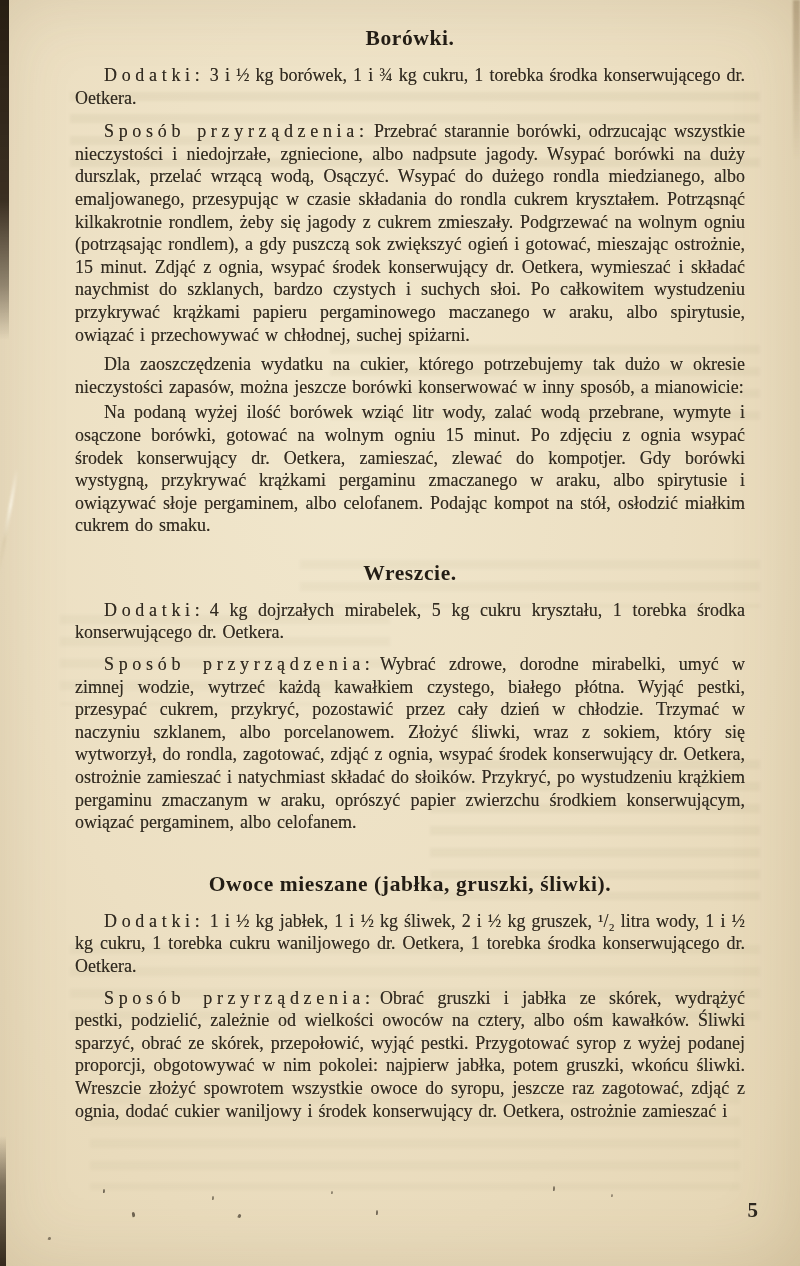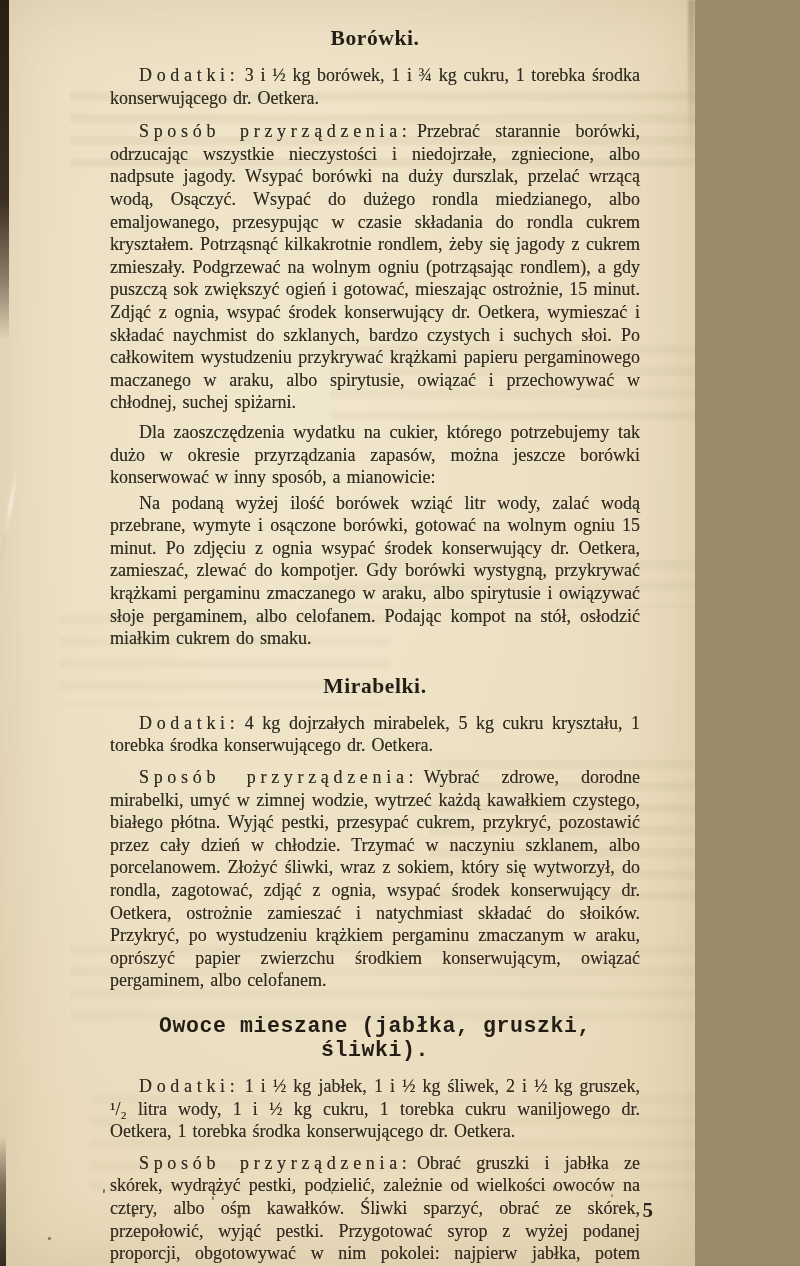--- a/index.html
+++ b/index.html
@@ -2,28 +2,27 @@
 <html lang="pl"><head>
 <meta charset="utf-8">
 <style>
   html, body {
     margin: 0;
     padding: 0;
     background: #9a8a6a;
   }
   .page {
     position: relative;
-    width: 660px;
+    width: 800px;
     height: 1266px;
     overflow: hidden;
     background:
       radial-gradient(ellipse at 42% 32%, #f1e7cd 0%, #ecdfc2 52%, #e6d7b6 88%, #e0d0ad 100%);
     font-family: "Liberation Serif", "DejaVu Serif", serif;
     color: #322b21;
-    padding-left: 35px;
   }
   .page::after {
     content: "";
     position: absolute;
     inset: 0;
     pointer-events: none;
     box-shadow: inset 0 0 70px rgba(120, 95, 55, 0.16);
   }
   .content {
     position: relative;
@@ -32,21 +31,21 @@
   }
   .section-title {
     margin: 0;
     text-align: center;
     font-size: 21.5px;
     font-weight: bold;
     letter-spacing: 0.6px;
     color: #231d15;
   }
   .section-title.mt-mirabelki { margin-top: 24px; }
-  .section-title.mt-owoce    { margin-top: 22px; font-family: Liberation Mono, monospace; }
+  .section-title.mt-owoce    { margin-top: 38px; }
   p.para {
     margin: 0;
     font-size: 18px;
     line-height: 22.6px;
     text-align: justify;
     text-indent: 29px;
     word-spacing: 1.5px;
     text-shadow: 0 0 0.5px rgba(50, 43, 33, 0.55);
   }
   p.para.first { margin-top: 13px; }
@@ -133,26 +132,26 @@
   <div class="speck" style="left:553px; top:1186px; width:2px; height:5px; opacity:.65;"></div>
   <div class="speck" style="left:611px; top:1194px; width:2px; height:3px; opacity:.5;"></div>
   <div class="speck" style="left:834px; top:1200px; width:0;   height:0;"></div>
 
   <div class="content">
 
     <section>
       <h2 class="section-title">Borówki.</h2>
       <p class="para first"><span class="lead">Dodatki:</span><span>3 i ½ kg borówek, 1 i ¾ kg cukru, 1 torebka środka konserwującego dr. Oetkera.</span></p>
       <p class="para" style="margin-top:11px;"><span class="lead">Sposób przyrządzenia:</span><span>Przebrać starannie borówki, odrzucając wszystkie nieczystości i niedojrzałe, zgniecione, albo nadpsute jagody. Wsypać borówki na duży durszlak, przelać wrzącą wodą, Osączyć. Wsypać do dużego rondla miedzianego, albo emaljowanego, przesypując w czasie składania do rondla cukrem kryształem. Potrząsnąć kilkakrotnie rondlem, żeby się jagody z cukrem zmieszały. Podgrzewać na wolnym ogniu (potrząsając rondlem), a gdy puszczą sok zwiększyć ogień i gotować, mieszając ostrożnie, 15 minut. Zdjąć z ognia, wsypać środek konserwujący dr. Oetkera, wymieszać i składać naychmist do szklanych, bardzo czystych i suchych słoi. Po całkowitem wystudzeniu przykrywać krążkami papieru pergaminowego maczanego w araku, albo spirytusie, owiązać i przechowywać w chłodnej, suchej spiżarni.</span></p>
-      <p class="para"><span>Dla zaoszczędzenia wydatku na cukier, którego potrzebujemy tak dużo w okresie przyrządzania zapasów, można jeszcze borówki konserwować w inny sposób, a mianowicie:</span></p>
+      <p class="para"><span>Dla zaoszczędzenia wydatku na cukier, którego potrzebujemy tak dużo w okresie nieczystości zapasów, można jeszcze borówki konserwować w inny sposób, a mianowicie:</span></p>
       <p class="para" style="margin-top:3px;"><span>Na podaną wyżej ilość borówek wziąć litr wody, zalać wodą przebrane, wymyte i osączone borówki, gotować na wolnym ogniu 15 minut. Po zdjęciu z ognia wsypać środek konserwujący dr. Oetkera, zamieszać, zlewać do kompotjer. Gdy borówki wystygną, przykrywać krążkami pergaminu zmaczanego w araku, albo spirytusie i owiązywać słoje pergaminem, albo celofanem. Podając kompot na stół, osłodzić miałkim cukrem do smaku.</span></p>
     </section>
 
     <section>
-      <h2 class="section-title mt-mirabelki">Mirabelki.</h2>
+      <h2 class="section-title mt-mirabelki">Wreszcie.</h2>
       <p class="para first"><span class="lead">Dodatki:</span><span>4 kg dojrzałych mirabelek, 5 kg cukru kryształu, 1 torebka środka konserwującego dr. Oetkera.</span></p>
       <p class="para" style="margin-top:9px;"><span class="lead">Sposób przyrządzenia:</span><span>Wybrać zdrowe, dorodne mirabelki, umyć w zimnej wodzie, wytrzeć każdą kawałkiem czystego, białego płótna. Wyjąć pestki, przesypać cukrem, przykryć, pozostawić przez cały dzień w chłodzie. Trzymać w naczyniu szklanem, albo porcelanowem. Złożyć śliwki, wraz z sokiem, który się wytworzył, do rondla, zagotować, zdjąć z ognia, wsypać środek konserwujący dr. Oetkera, ostrożnie zamieszać i natychmiast składać do słoików. Przykryć, po wystudzeniu krążkiem pergaminu zmaczanym w araku, oprószyć papier zwierzchu środkiem konserwującym, owiązać pergaminem, albo celofanem.</span></p>
     </section>
 
     <section>
       <h2 class="section-title mt-owoce">Owoce mieszane (jabłka, gruszki, śliwki).</h2>
       <p class="para first"><span class="lead">Dodatki:</span><span>1 i ½ kg jabłek, 1 i ½ kg śliwek, 2 i ½ kg gruszek, ¹/₂ litra wody, 1 i ½ kg cukru, 1 torebka cukru waniljowego dr. Oetkera, 1 torebka środka konserwującego dr. Oetkera.</span></p>
       <p class="para" style="margin-top:9px;"><span class="lead">Sposób przyrządzenia:</span><span>Obrać gruszki i jabłka ze skórek, wydrążyć pestki, podzielić, zależnie od wielkości owoców na cztery, albo ośm kawałków. Śliwki sparzyć, obrać ze skórek, przepołowić, wyjąć pestki. Przygotować syrop z wyżej podanej proporcji, obgotowywać w nim pokolei: najpierw jabłka, potem gruszki, wkońcu śliwki. Wreszcie złożyć spowrotem wszystkie owoce do syropu, jeszcze raz zagotować, zdjąć z ognia, dodać cukier waniljowy i środek konserwujący dr. Oetkera, ostrożnie zamieszać i</span></p>
     </section>
 

